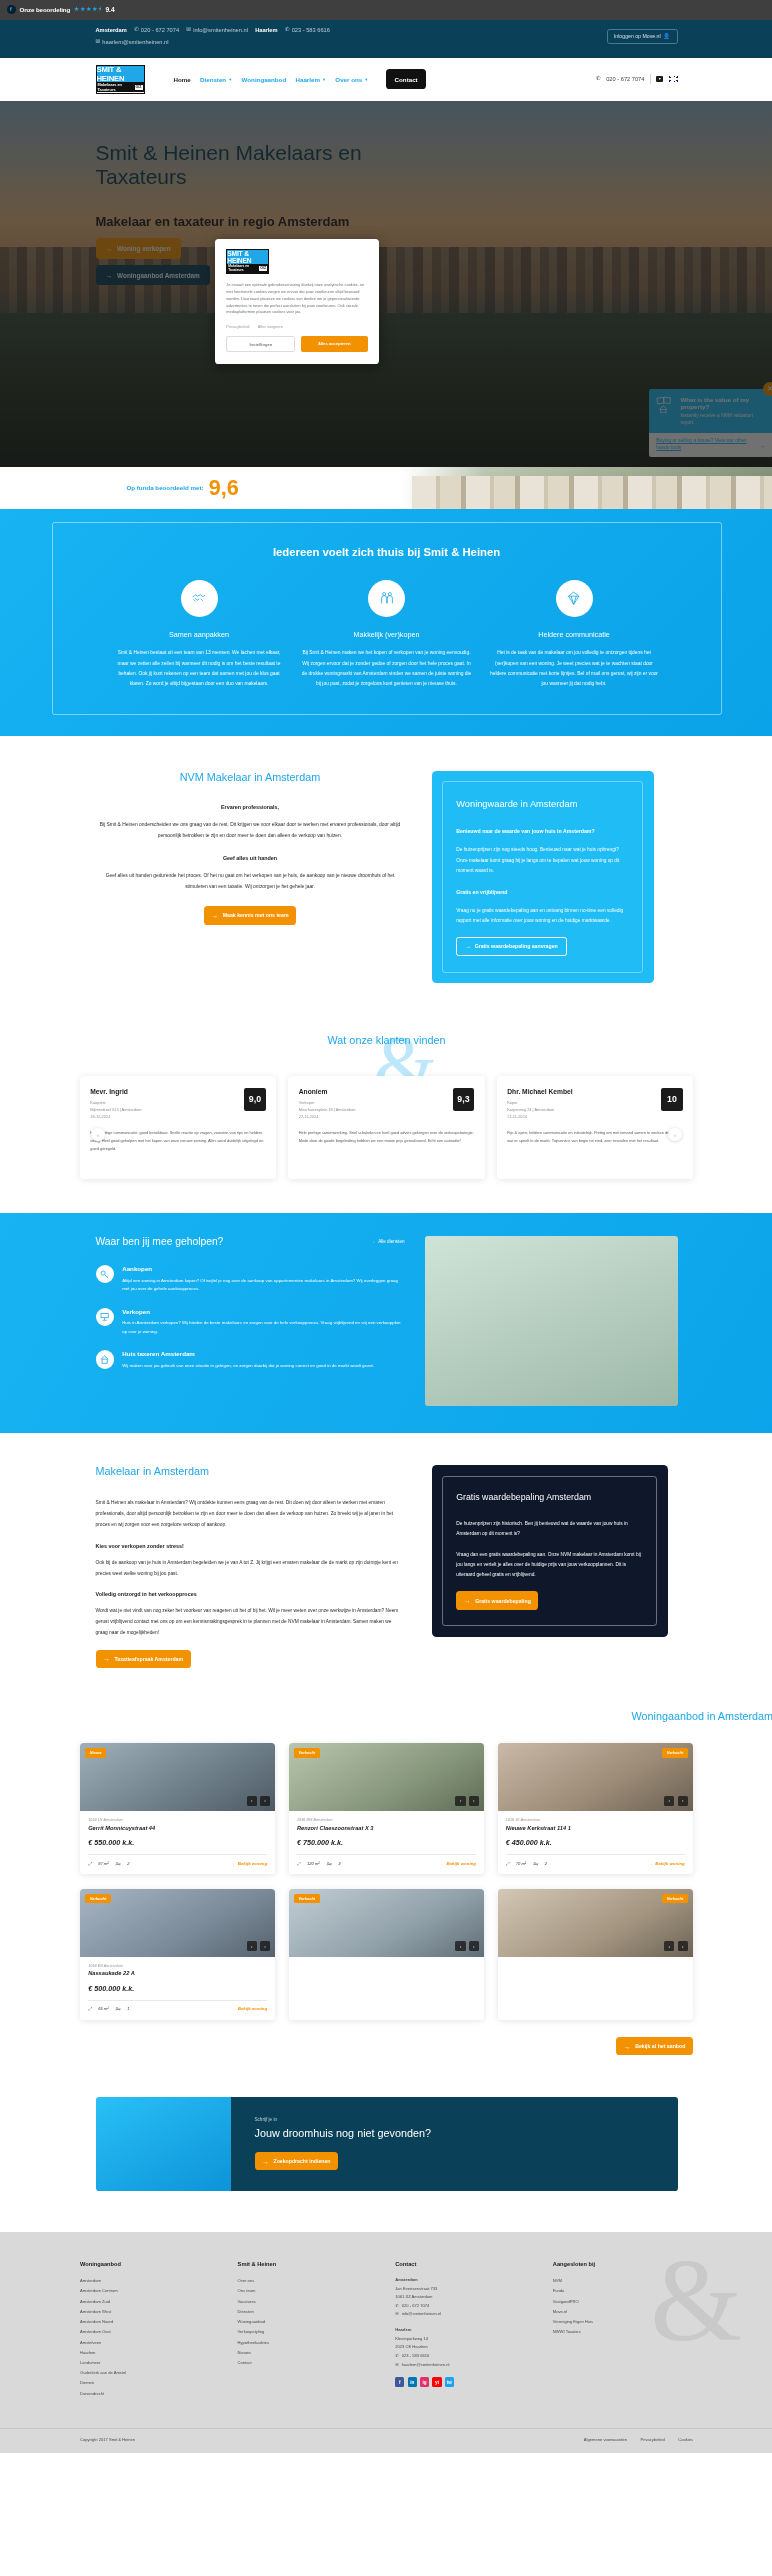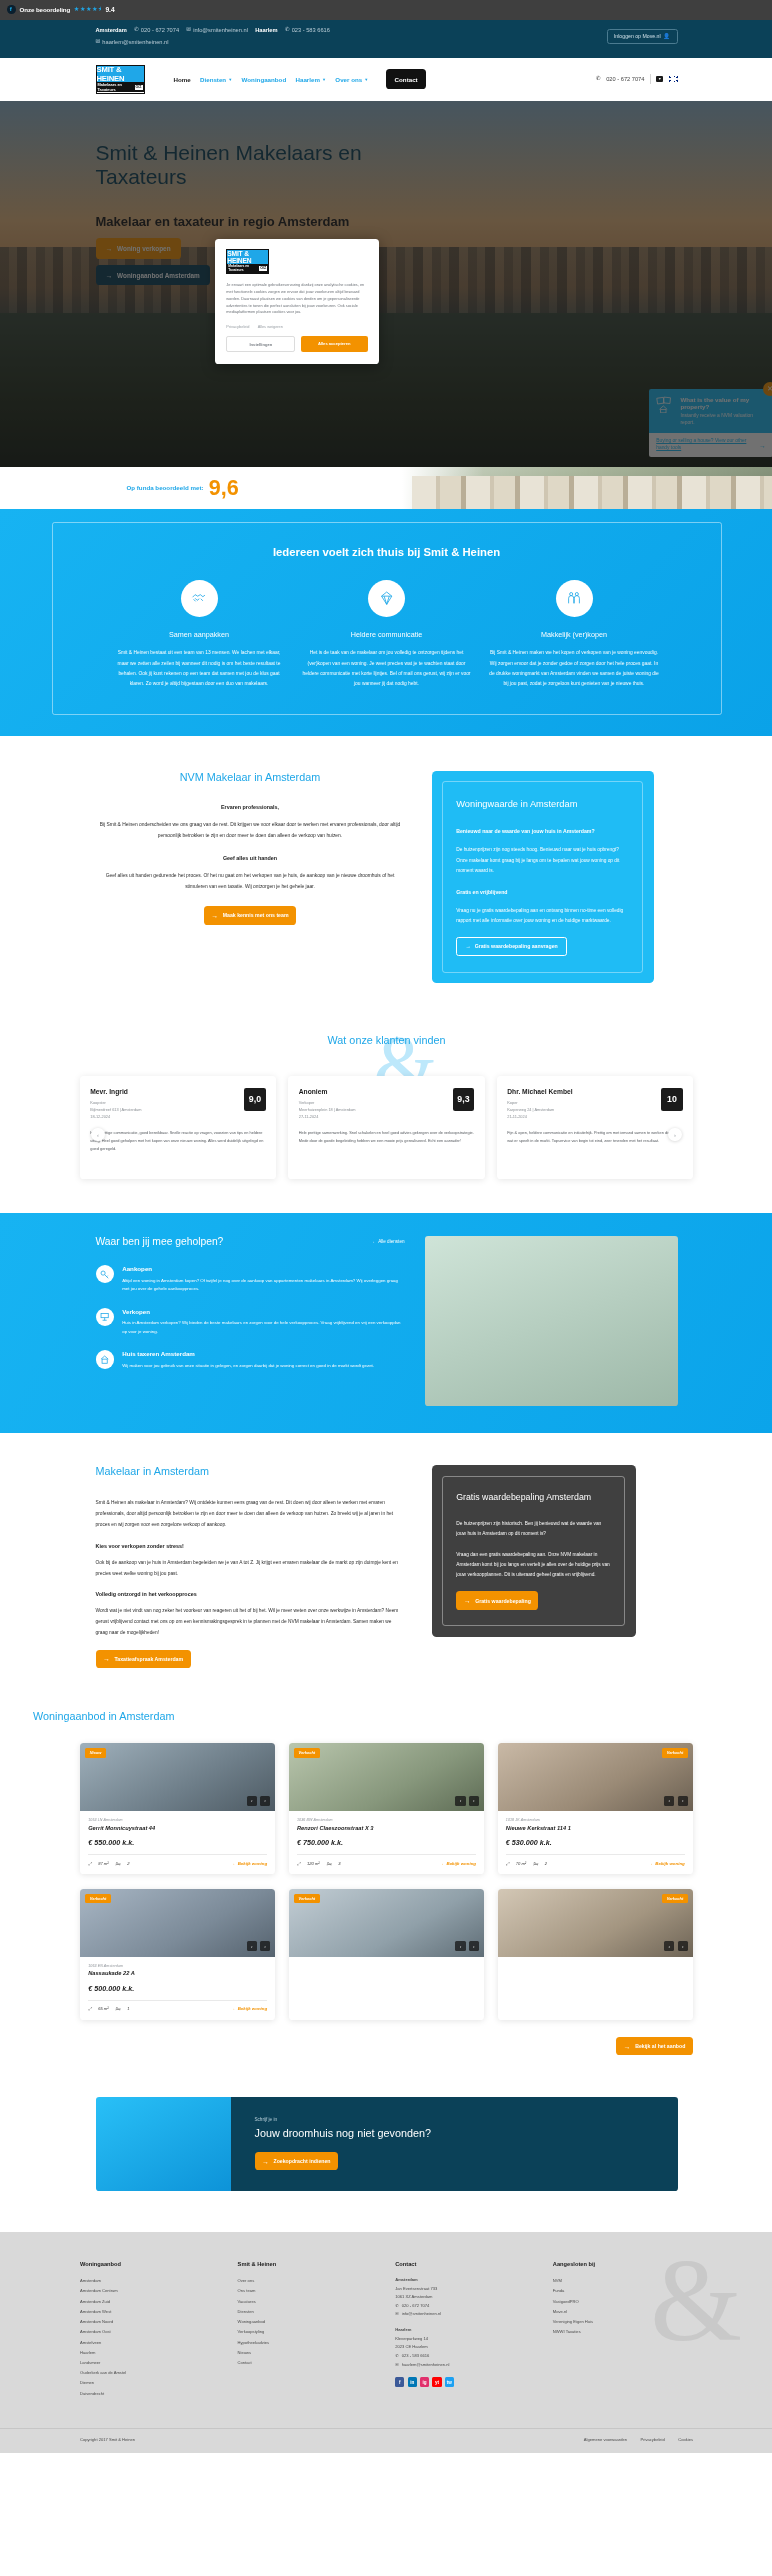--- a/index.html
+++ b/index.html
@@ -205,29 +205,29 @@
   .hitem p { color:#fff; font-size:4.4px; line-height:1.9;}
   .helped-right { flex:1; background:linear-gradient(160deg,#cfe4d8,#9db8a8); border-radius:3.1px; min-height:170px;}
 
   
   .maksec { padding:32px 0 29px; }
   .mak-inner { width:582px; margin:0 auto; display:flex; gap:27px;}
   .mak-left { width:309px;}
   .mak-left h2 { color:#1fa7e8; font-size:10.8px; font-weight:400; margin-bottom:19.6px;}
   .mak-left h4 { font-size:5.4px; font-weight:700; margin:12.4px 0 8.2px; color:#1b1b1b;}
   .mak-left p { font-size:4.8px; line-height:2.3; color:#2b2b2b; margin-bottom:11.3px;}
-  .mak-right { width:204px; background:#404040; border-radius:4.6px; padding:10.3px; align-self:flex-start;}
+  .mak-right { width:236px; background:#0f172a; border-radius:4.6px; padding:10.3px; align-self:flex-start;}
   .mak-right .inner { border:0.5px solid rgba(255,255,255,.38); border-radius:3.1px; padding:15.5px 13.4px;}
   .mak-right h3 { color:#fff; font-size:8.8px; font-weight:400; line-height:1.35; margin-bottom:14.4px;}
   .mak-right p { color:#fff; font-size:4.8px; line-height:2.1; margin-bottom:11.3px;}
   .btn.sm { font-size:5.2px; padding:5.7px 7.7px; }
 
   
   .aanbod { padding:12.4px 0 36px; position:relative; }
-  .aanbod h2 { text-align:left; color:#1fa7e8; font-size:10.8px; font-weight:400; margin-bottom:21.6px; position:relative; z-index:2;padding-left:33px;}
+  .aanbod h2 { text-align:right; color:#1fa7e8; font-size:10.8px; font-weight:400; margin-bottom:21.6px; position:relative; z-index:2;}
   .pgrid { width:613px; margin:0 auto; display:grid; grid-template-columns:repeat(3,1fr); gap:14.4px 13.4px;}
   .pcard { background:#fff; border-radius:3.6px; box-shadow:0 1px 6.7px rgba(0,0,0,.11); overflow:hidden;font-style:italic;}
   .pimg { height:68px; position:relative; background:linear-gradient(150deg,#9fb0bb,#6d7d88 60%,#4d5a63);}
   .pimg.v2 { background:linear-gradient(150deg,#b9c6ad,#87977c 60%,#5e6c55);}
   .pimg.v3 { background:linear-gradient(150deg,#c9b9a6,#9a8a76 60%,#6b6052);}
   .pimg.v4 { background:linear-gradient(150deg,#a8b6c4,#7b8a98 60%,#55626e);}
   .pimg.v5 { background:linear-gradient(150deg,#c2cdd4,#90a0a9 60%,#5f6d76);}
   .pimg.v6 { background:linear-gradient(150deg,#d3c7b5,#a39580 60%,#6e6456);}
   .badge { position:absolute; left:5.2px; top:5.2px; background:#f39200; color:#fff; font-size:3.9px;
      font-weight:700; padding:2.1px 4.6px; border-radius:1.5px;}
@@ -427,40 +427,40 @@
                 <path d="M8 16 L12 20 L16 17"></path>
               <path d="M5 18 L9 22"></path>
                 <path d="M19 17 L23 21"></path>
             </svg>
           </div>
           <h3>Samen aanpakken</h3>
           <p>Smit &amp; Heinen bestaat uit een team van 13 mensen. We lachen met elkaar, maar we zetten alle zeilen bij wanneer dit nodig is om het beste resultaat te behalen. Ook jij kunt rekenen op een team dat samen met jou de klus gaat klaren. Zo word je altijd bijgestaan door een duo van makelaars.</p>
         </div>
         <div class="usp">
           <div class="circ">
-            <svg width="13.4" height="14.4" viewBox="0 0 26 28" fill="none" stroke="#1fa7e8" stroke-width="1.6">
-              <path d="M13 2 L23 10 L13 26 L3 10 Z"></path>
-                <path d="M3 10 H23"></path>
-                <path d="M8 10 L13 26 L18 10"></path>
-            </svg>
-          </div>
-          <h3>Heldere communicatie</h3>
-          <p>Het is de taak van de makelaar om jou volledig te ontzorgen tijdens het (ver)kopen van een woning. Je weet precies wat je te wachten staat door heldere communicatie met korte lijntjes. Bel of mail ons gerust, wij zijn er voor jou wanneer jij dat nodig hebt.</p>
-        </div>
-        <div class="usp">
-          <div class="circ">
             <svg width="15.5" height="14.4" viewBox="0 0 30 28" fill="none" stroke="#1fa7e8" stroke-width="1.6">
               <circle cx="10" cy="6" r="3"></circle>
                 <circle cx="21" cy="6" r="3"></circle>
               <path d="M5 24 V14 a5 5 0 0 1 10 0 V24"></path>
                 <path d="M16 24 V14 a5 5 0 0 1 10 0 V24"></path>
             </svg>
           </div>
           <h3>Makkelijk (ver)kopen</h3>
           <p>Bij Smit &amp; Heinen maken we het kopen of verkopen van je woning eenvoudig. Wij zorgen ervoor dat je zonder gedoe of zorgen door het hele proces gaat. In de drukke woningmarkt van Amsterdam vinden we samen de juiste woning die bij jou past, zodat je zorgeloos kunt genieten van je nieuwe thuis.</p>
+        </div>
+        <div class="usp">
+          <div class="circ">
+            <svg width="13.4" height="14.4" viewBox="0 0 26 28" fill="none" stroke="#1fa7e8" stroke-width="1.6">
+              <path d="M13 2 L23 10 L13 26 L3 10 Z"></path>
+                <path d="M3 10 H23"></path>
+                <path d="M8 10 L13 26 L18 10"></path>
+            </svg>
+          </div>
+          <h3>Heldere communicatie</h3>
+          <p>Het is de taak van de makelaar om jou volledig te ontzorgen tijdens het (ver)kopen van een woning. Je weet precies wat je te wachten staat door heldere communicatie met korte lijntjes. Bel of mail ons gerust, wij zijn er voor jou wanneer jij dat nodig hebt.</p>
         </div>
       </div>
     </div>
   </div>
 
   <div class="nvmsec">
     <div class="nvm-inner">
       <div class="nvm-left">
         <h2>NVM Makelaar in Amsterdam</h2>
         <h4>Ervaren professionals,</h4>
@@ -655,21 +655,21 @@
         <div class="pimg v3">
           <span class="badge right">Verkocht</span>
           <div class="pnav">
               <div>‹</div>
               <div>›</div>
             </div>
         </div>
         <div class="pbody">
           <div class="ploc">1018 JK Amsterdam</div>
           <div class="ptitle">Nieuwe Kerkstraat 114 1</div>
-          <div class="pprice">€ 530.000 k.k.</div>
+          <div class="pprice">€ 450.000 k.k.</div>
           <div class="pdiv"></div>
           <div class="pmeta">
             <span>⤢</span>
               <span>70 m²</span>
             <span>🛏</span>
               <span>2</span>
             <span class="sp"></span>
             <a>→ <span>Bekijk woning</span></a>
           </div>
         </div>

